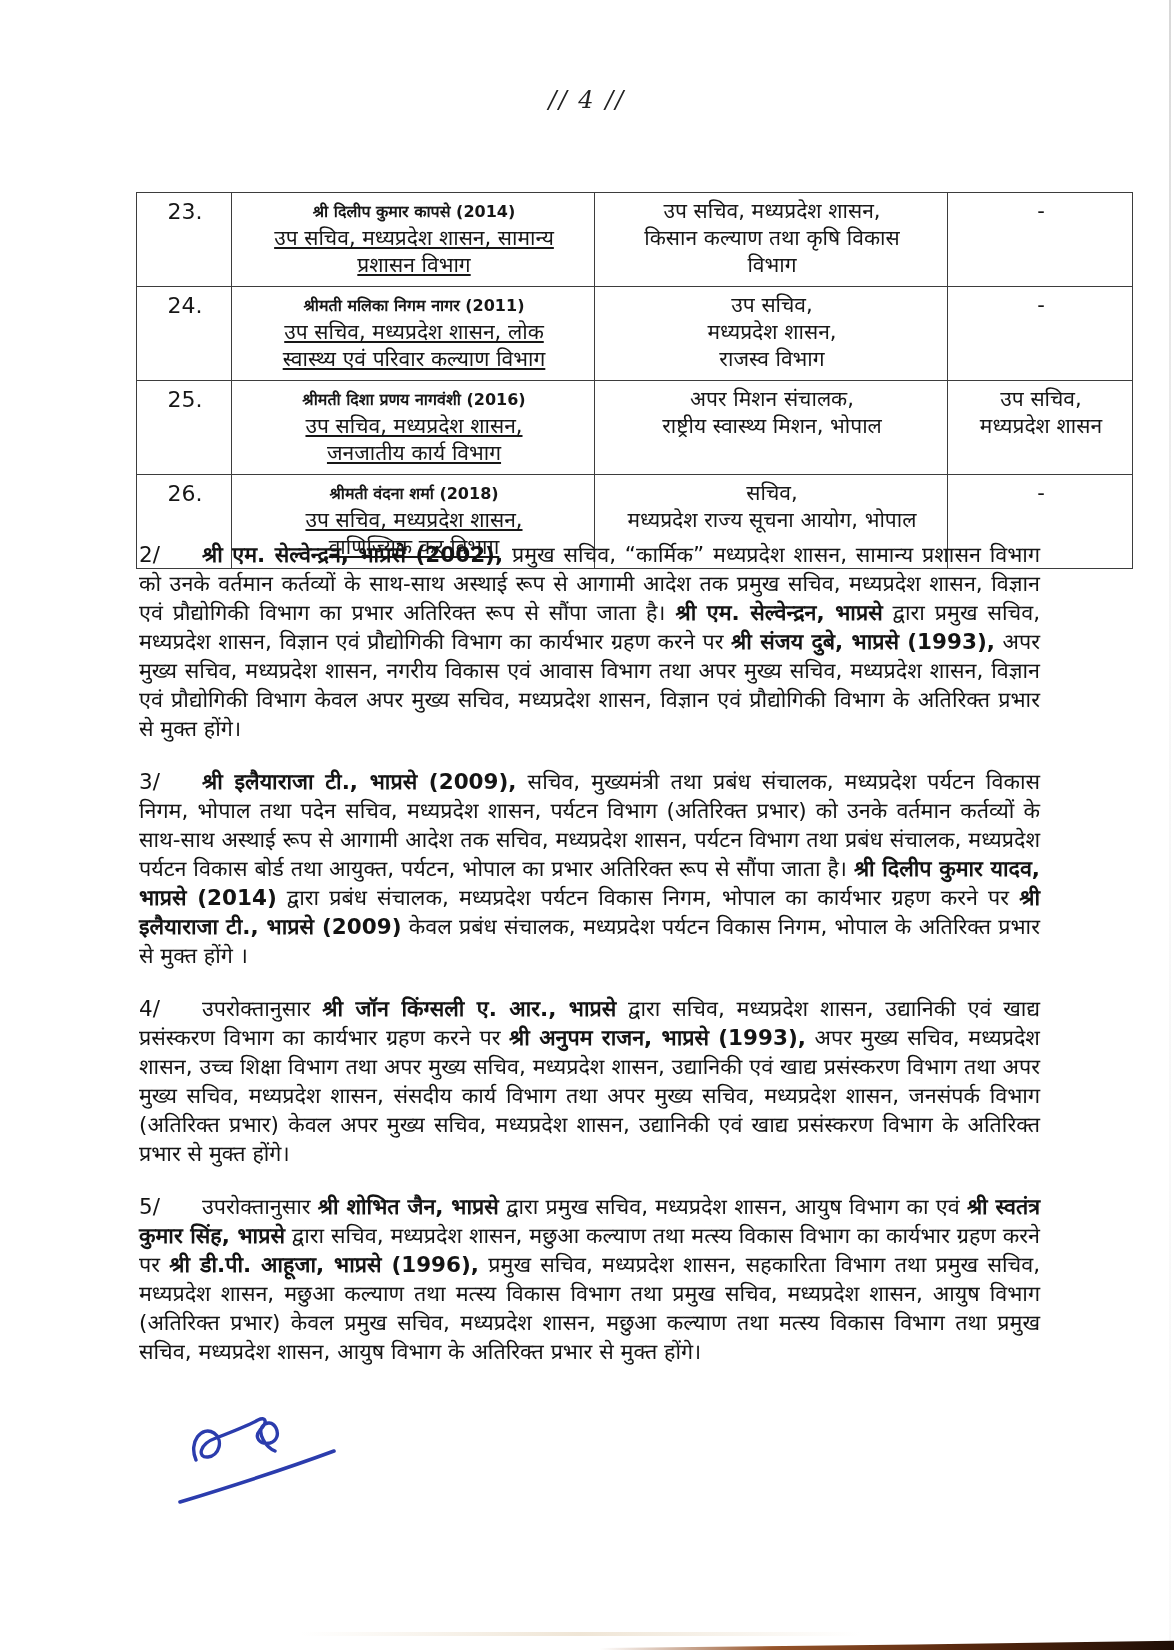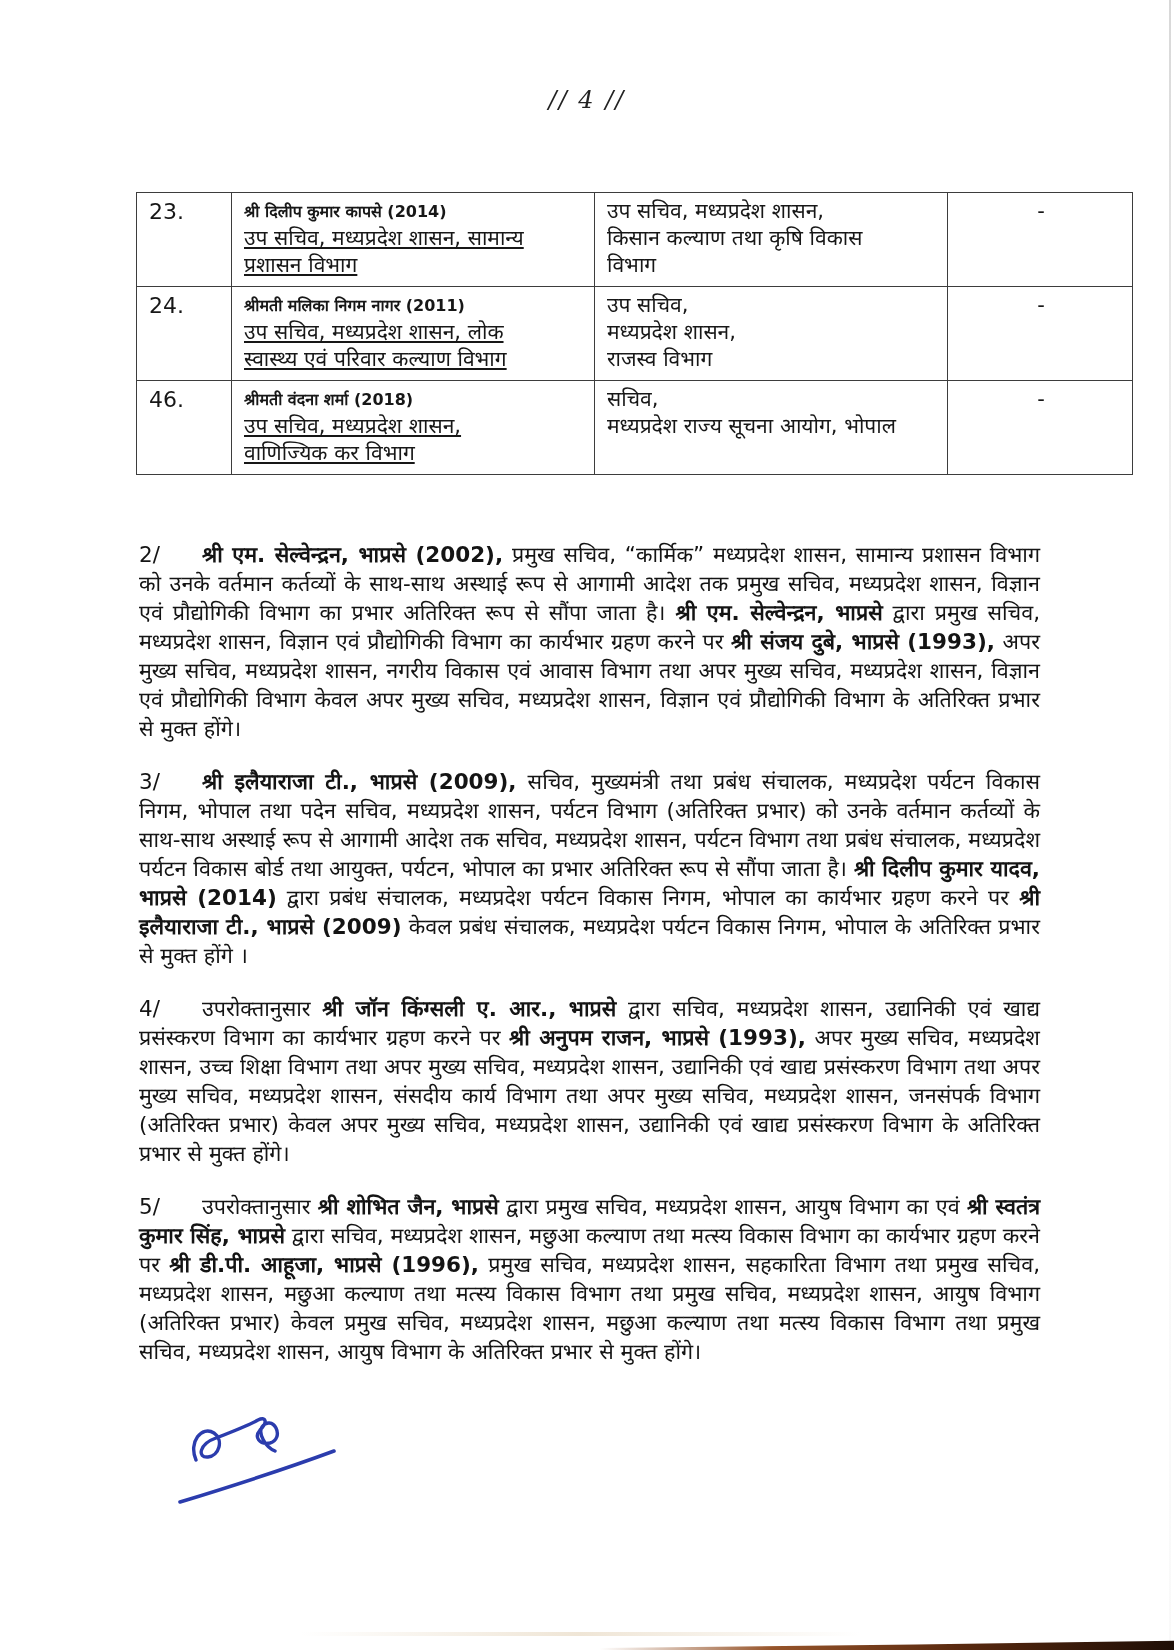--- a/index.html
+++ b/index.html
@@ -28,20 +28,21 @@
     position:absolute;left:136px;top:192px;
     width:904px;
     border-collapse:collapse;
     table-layout:fixed;
     font-size:21px;line-height:27px;
   }
   table.gov td{
     border:1.6px solid #3d3d3d;
     vertical-align:top;
     padding:5px 10px 7px 12px;
+    text-align:center;
   }
   td.c-sn{width:72px;font-size:22px;padding-left:14px;}
   td.c-officer{width:340px;}
   td.c-newpost{width:330px;white-space:pre-line;}
   td.c-remark{width:162px;text-align:center;white-space:pre-line;}
   .officer-name{font-weight:bold;font-size:16px;}
   .officer-post{white-space:pre-line;text-decoration:underline;}
   tr.r1{height:84px;} tr.r2{height:85px;padding-left:28px;} tr.r3{height:85px;} tr.r4{height:85px;}
   
   .paras{
@@ -96,22 +97,34 @@
         <td class="c-officer">
           <div class="officer-name">श्रीमती मलिका निगम नागर (2011)</div>
           <div class="officer-post">उप सचिव, मध्यप्रदेश शासन, लोक
 स्वास्थ्य एवं परिवार कल्याण विभाग</div>
         </td>
         <td class="c-newpost">उप सचिव,
 मध्यप्रदेश शासन,
 राजस्व विभाग</td>
         <td class="c-remark">-</td>
       </tr>
+      <tr class="r3">
+        <td class="c-sn">25.</td>
+        <td class="c-officer">
+          <div class="officer-name">श्रीमती दिशा प्रणय नागवंशी (2016)</div>
+          <div class="officer-post">उप सचिव, मध्यप्रदेश शासन,
+जनजातीय कार्य विभाग</div>
+        </td>
+        <td class="c-newpost">अपर मिशन संचालक,
+राष्ट्रीय स्वास्थ्य मिशन, भोपाल</td>
+        <td class="c-remark">उप सचिव,
+मध्यप्रदेश शासन</td>
+      </tr>
       <tr class="r4">
-        <td class="c-sn">46.</td>
+        <td class="c-sn">26.</td>
         <td class="c-officer">
           <div class="officer-name">श्रीमती वंदना शर्मा (2018)</div>
           <div class="officer-post">उप सचिव, मध्यप्रदेश शासन,
 वाणिज्यिक कर विभाग</div>
         </td>
         <td class="c-newpost">सचिव,
 मध्यप्रदेश राज्य सूचना आयोग, भोपाल</td>
         <td class="c-remark">-</td>
       </tr>
     </tbody>

